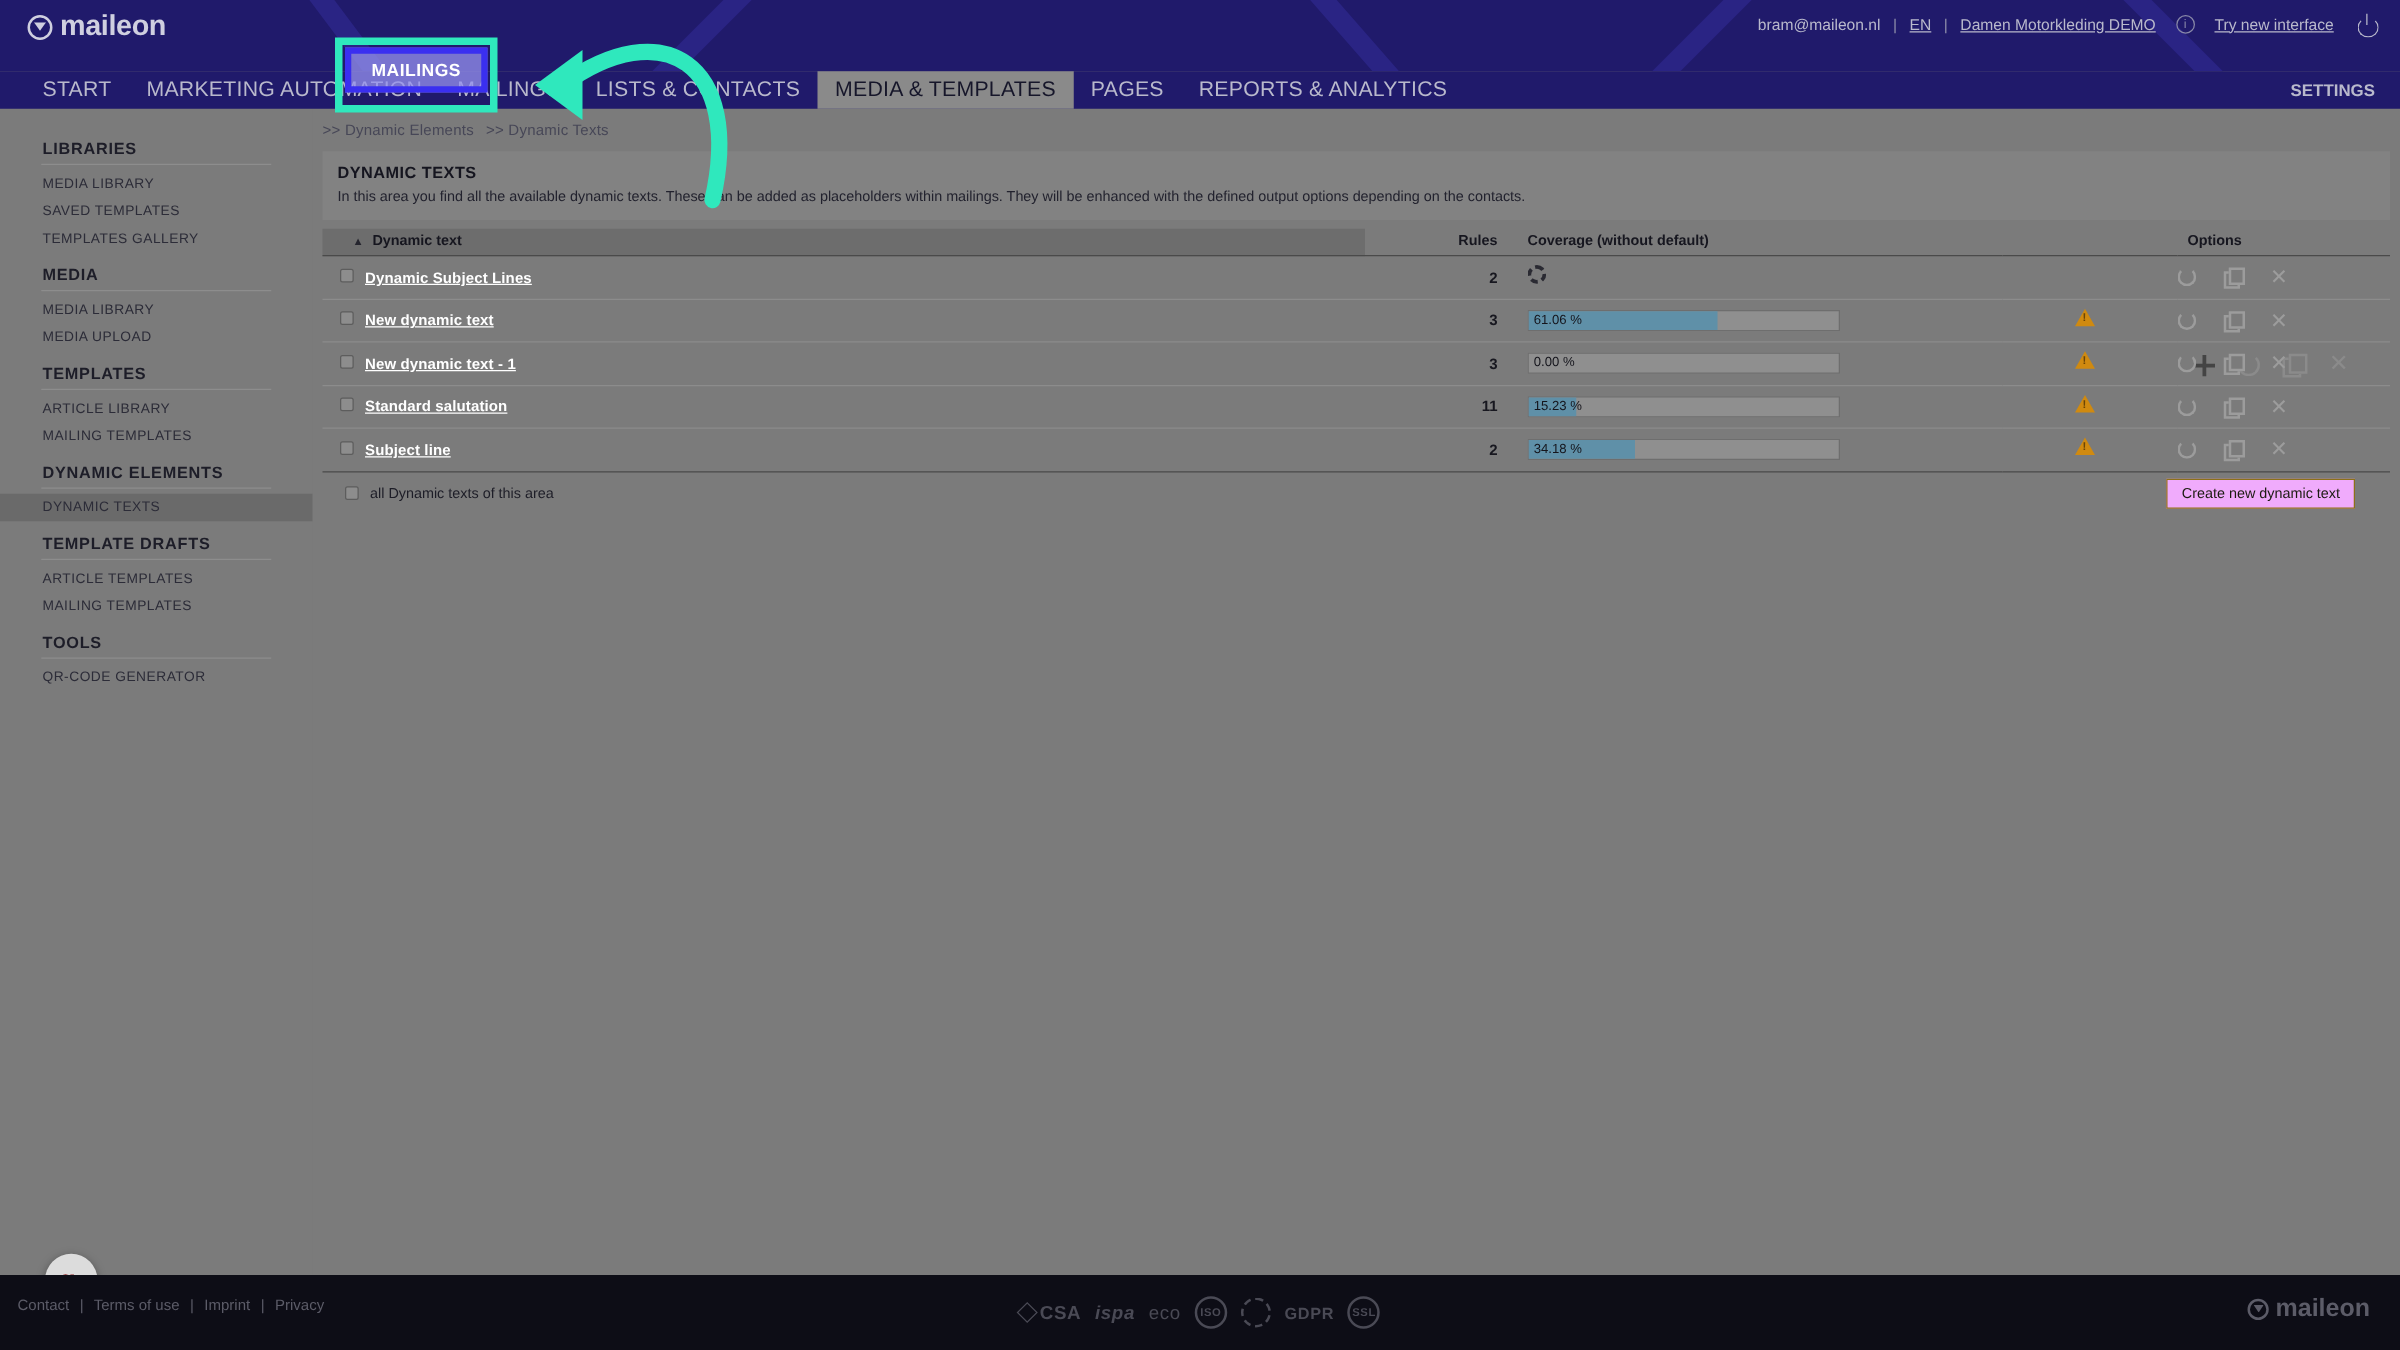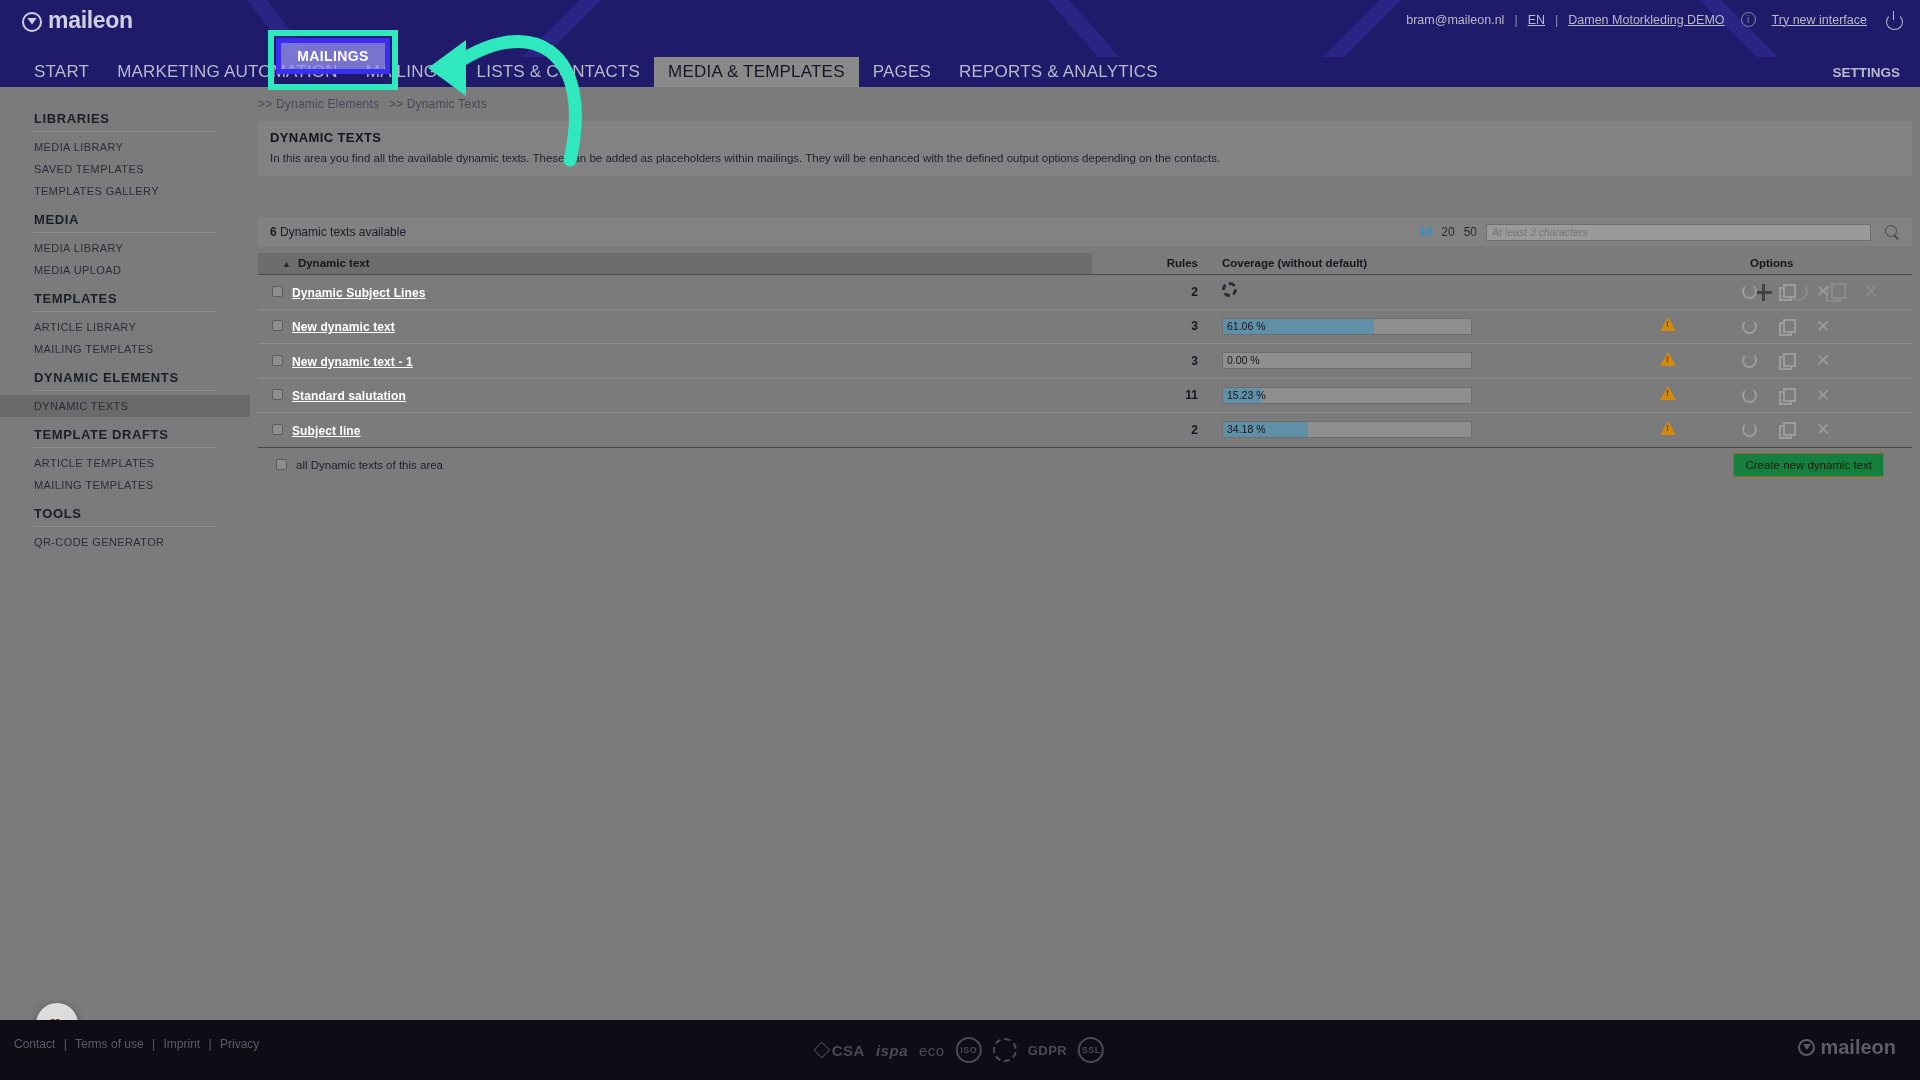--- a/index.html
+++ b/index.html
@@ -244,21 +244,21 @@
   .oicon.close { color:#9c9c9c; font-size:17px; line-height:15px; font-weight:400; }
 
   
   .tbl-foot {
     margin: 0 8px; display: flex; align-items: center;
     height: 34px; padding-left: 18px;
   }
   .tbl-foot .lbl { font-size: 11.5px; color: #1d1d27; margin-left: 9px; }
   .create-btn {
     margin-left: auto; margin-right: 28px;
-    background: #15803d; color: #1b1b10;
+    background: #f0abfc; color: #1b1b10;
     font-size: 11.5px; padding: 5px 11px;
     border: 1px solid #8d7018;
   }
 
   
   .footer {
     position: absolute; left: 0; bottom: 0;
     width: 1920px; height: 60px;
     background: #0d0d16;
     display: flex; align-items: center;
@@ -417,33 +417,20 @@
         <div class="panel-desc">In this area you find all the available dynamic texts. These can be added as placeholders within mailings. They will be enhanced with the defined output options depending on the contacts.</div>
       </div>
 
       <div class="toolbar-icons">
         <span class="ticon plus"></span>
         <span class="ticon refresh"></span>
         <span class="ticon copy"></span>
         <span class="ticon close">✕</span>
       </div>
 
-      <div class="list-bar">
-        <div class="count">
-          <b>6</b>
-          <span>Dynamic texts available</span>
-        </div>
-        <div class="right">
-          <span class="pagesize active">10</span>
-          <span class="pagesize">20</span>
-          <span class="pagesize">50</span>
-          <input class="search-box" type="text" placeholder="At least 3 characters" style="">
-          <span class="search-icon"></span>
-        </div>
-      </div>
 
       <table class="tbl">
         <thead>
           <tr>
             <th class="th-dyn" colspan="2">
               <span class="sortcaret">▲</span><span>Dynamic text</span>
             </th>
             <th class="c-rules">Rules</th>
             <th class="c-cov">Coverage (without default)</th>
             <th></th>

